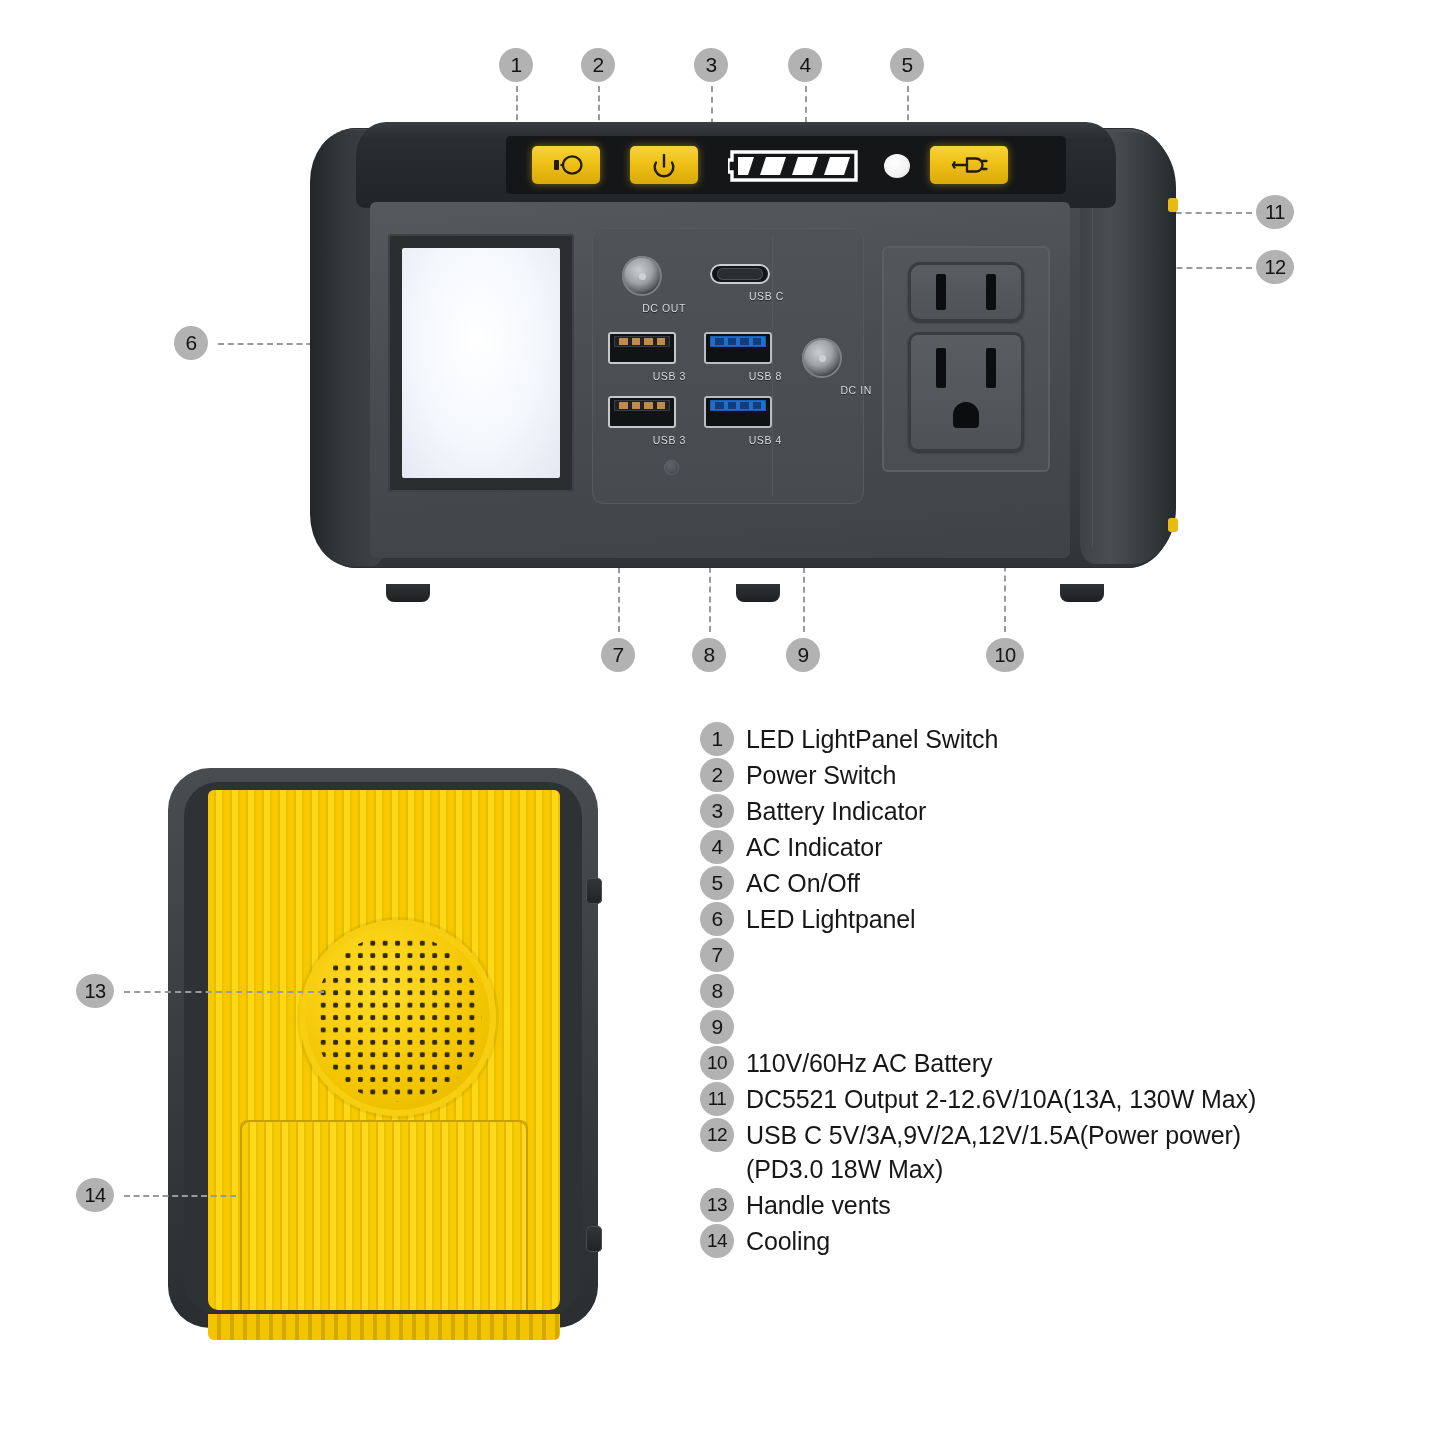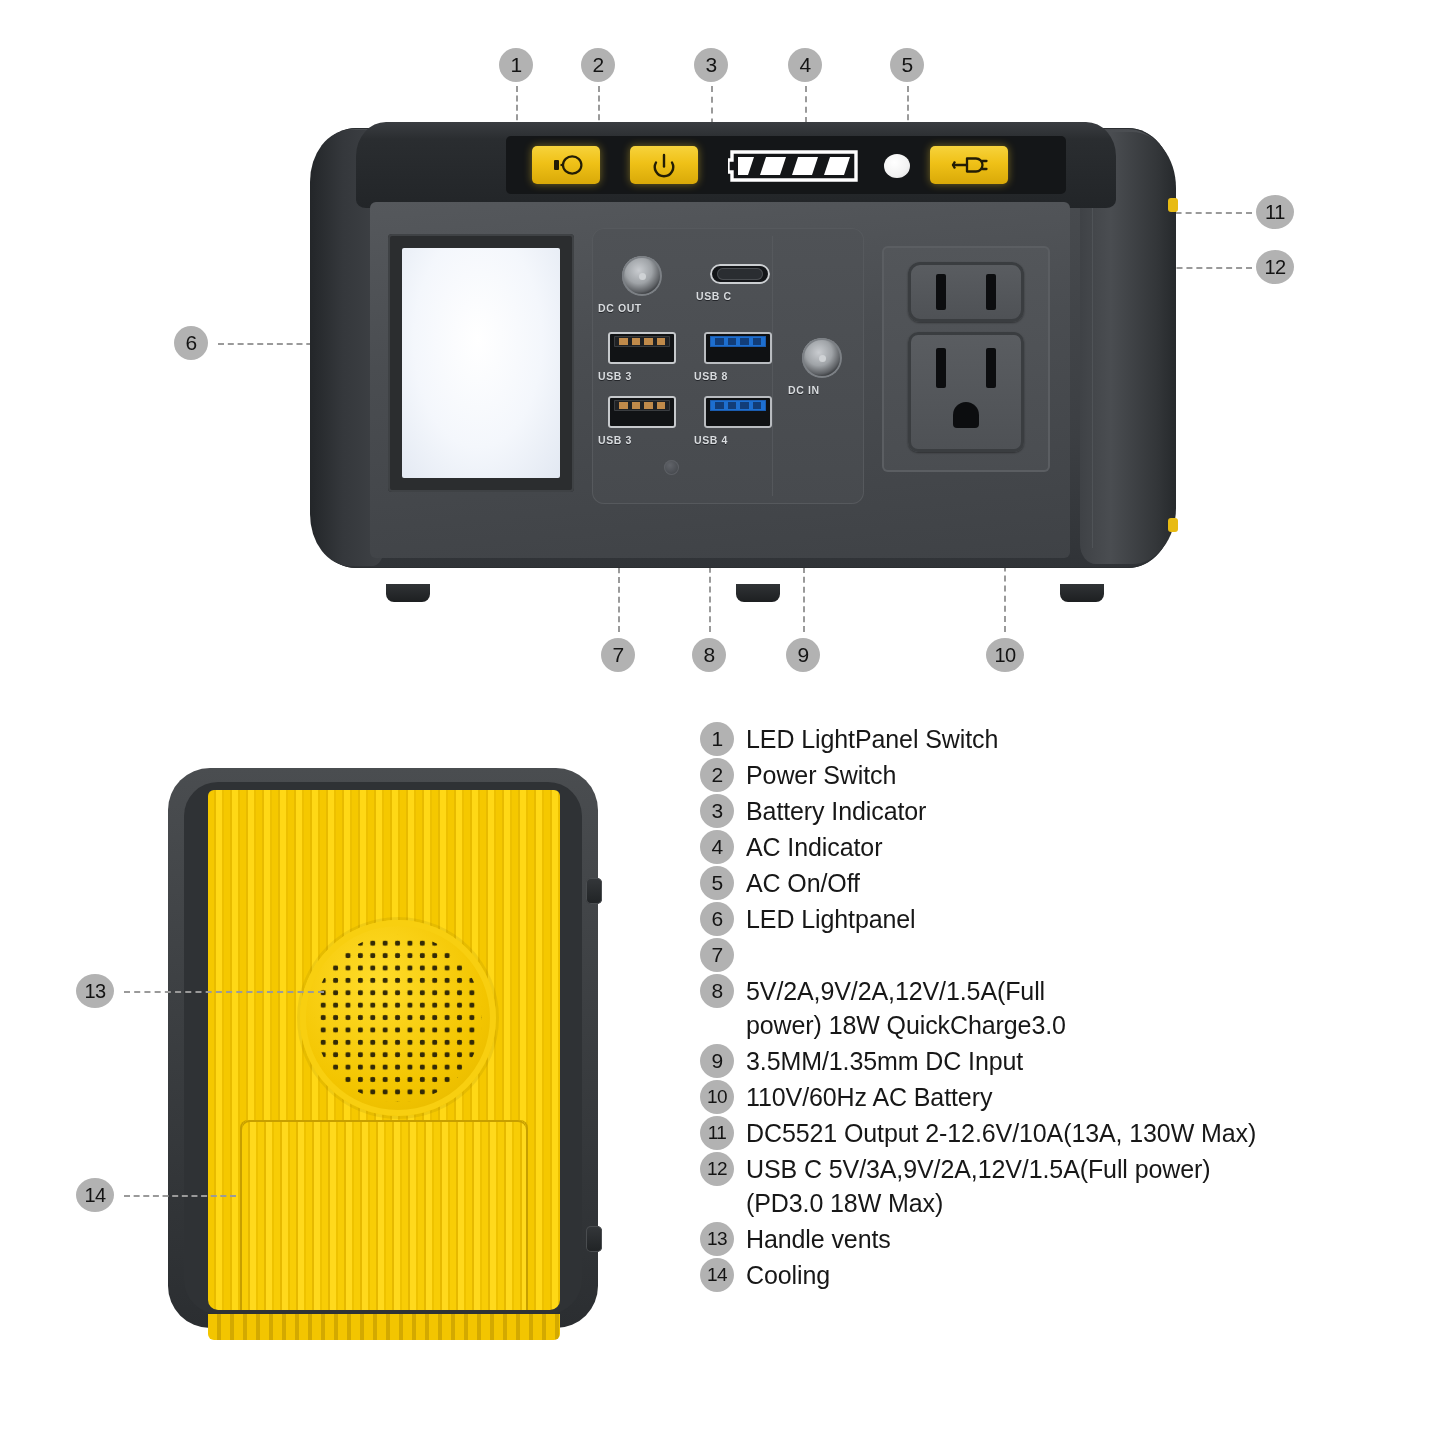--- a/index.html
+++ b/index.html
@@ -93,22 +93,22 @@
     border-radius:2px;
   }
   
   .port-plate{
     position:absolute;left:222px;top:26px;width:272px;height:276px;
     background:linear-gradient(180deg,#4f5256 0%,#474a4e 100%);
     border-radius:12px;box-shadow:inset 0 0 0 1px #56595d;
   }
   .port{position:absolute;}
   .plabel{
-    position:absolute;font-size:10.5px;font-weight:bold;color:#d9dcdf;
-    letter-spacing:.6px;text-align:left;white-space:nowrap;
+    position:absolute;font-size:10.5px;font-weight:normal;color:#d9dcdf;
+    letter-spacing:.6px;text-align:right;white-space:nowrap;
     font-family:"Liberation Sans","DejaVu Sans",sans-serif;
     text-shadow:0 1px 0 #24262a;
   }
   .barrel{
     width:40px;height:40px;border-radius:50%;
     background:radial-gradient(circle at 42% 36%,#c9ccd0 0%,#9fa3a7 38%,#5e6165 62%,#2a2c2f 75%,#0d0e10 100%);
     box-shadow:inset 0 0 0 2px #7c8085;
   }
   .barrel i{
     position:absolute;left:50%;top:50%;width:7px;height:7px;margin:-3.5px 0 0 -3.5px;
@@ -460,42 +460,39 @@
       <div class="lnum">6</div>
       <div class="ltext">LED Lightpanel</div>
     </div>
 
     <div class="lrow">
       <div class="lnum">7</div>
     </div>
 
     <div class="lrow">
       <div class="lnum">8</div>
-      <div class="ltext">5V/2A,9V/2A,12V/1.5A(Full
-power) 18W QuickCharge3.0</div>
     </div>
 
     <div class="lrow">
       <div class="lnum">9</div>
-      <div class="ltext">3.5MM/1.35mm DC Input</div>
     </div>
 
     <div class="lrow">
       <div class="lnum" style="font-size:19px;">10</div>
       <div class="ltext">110V/60Hz AC Battery</div>
     </div>
 
     <div class="lrow">
       <div class="lnum" style="font-size:19px;">11</div>
       <div class="ltext"> DC5521 Output 2-12.6V/10A(13A, 130W Max)</div>
     </div>
 
     <div class="lrow">
       <div class="lnum" style="font-size:19px;">12</div>
-      <div class="ltext">USB C 5V/3A,9V/2A,12V/1.5A(Full power)
+      <div class="ltext">USB C 5V/3A,9V/2A,12V/1.5A(Power power)
 (PD3.0 18W Max)</div>
     </div>
 
     <div class="lrow">
       <div class="lnum" style="font-size:19px;">13</div>
       <div class="ltext">Handle vents</div>
     </div>
 
     <div class="lrow">
       <div class="lnum" style="font-size:19px;">14</div>

